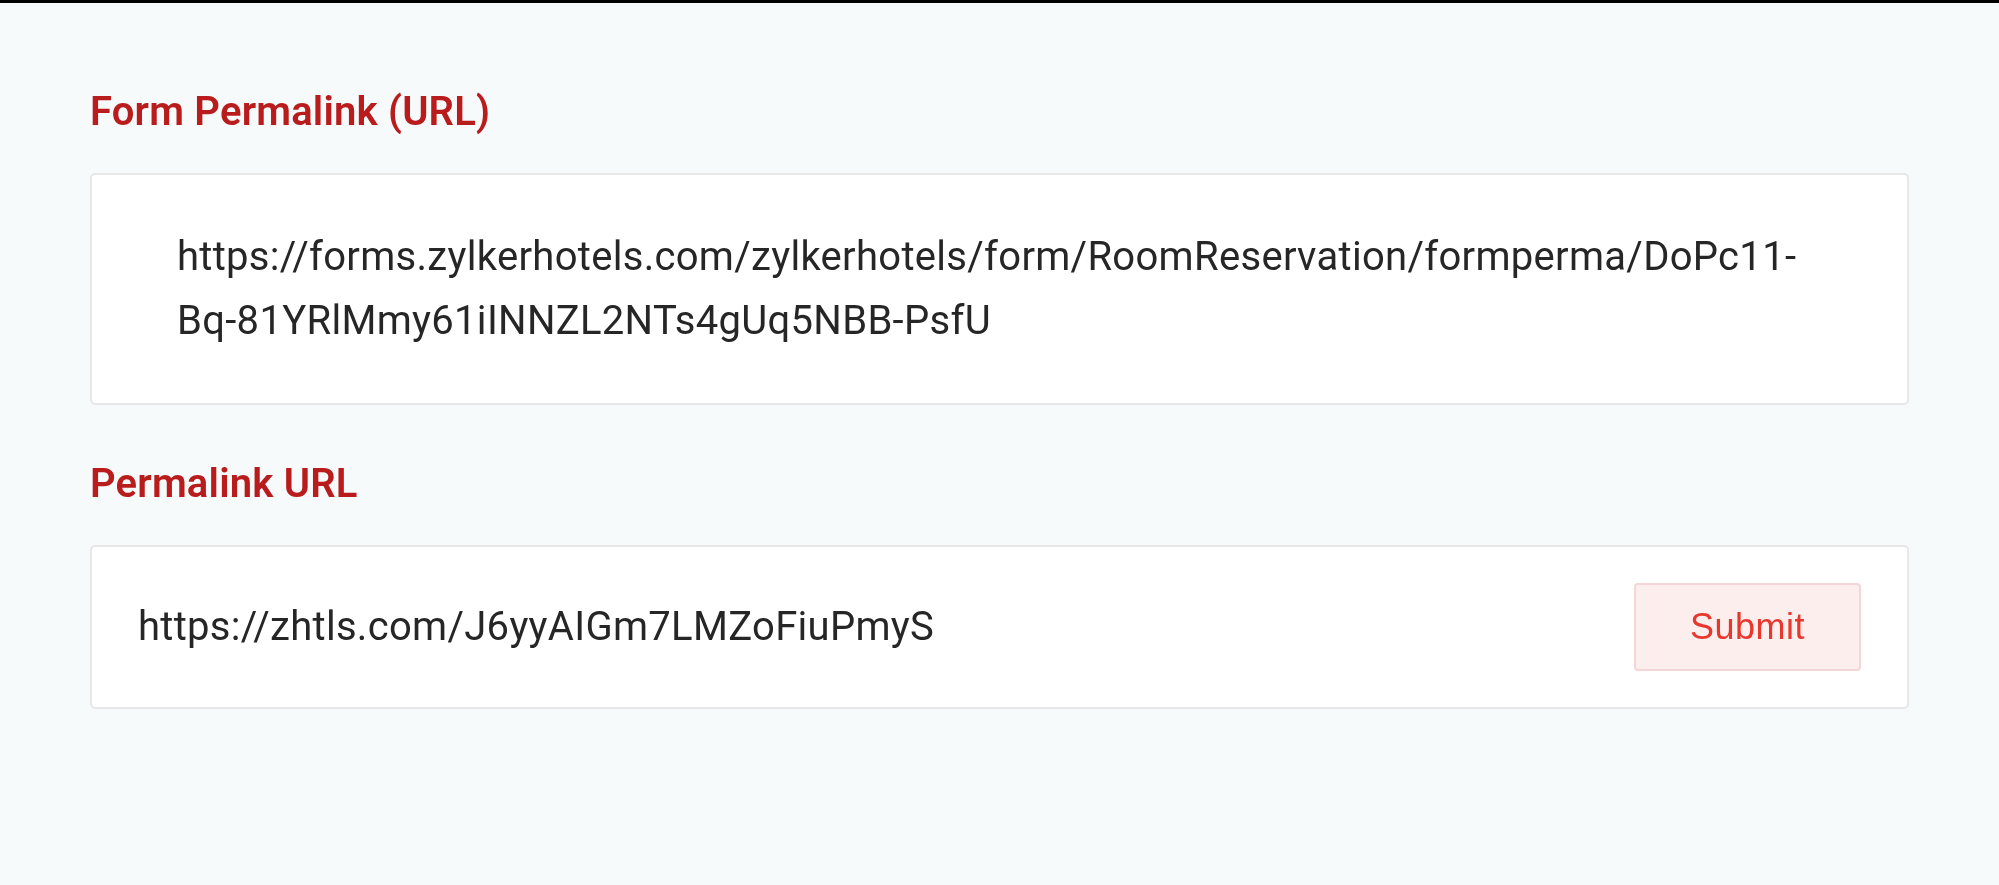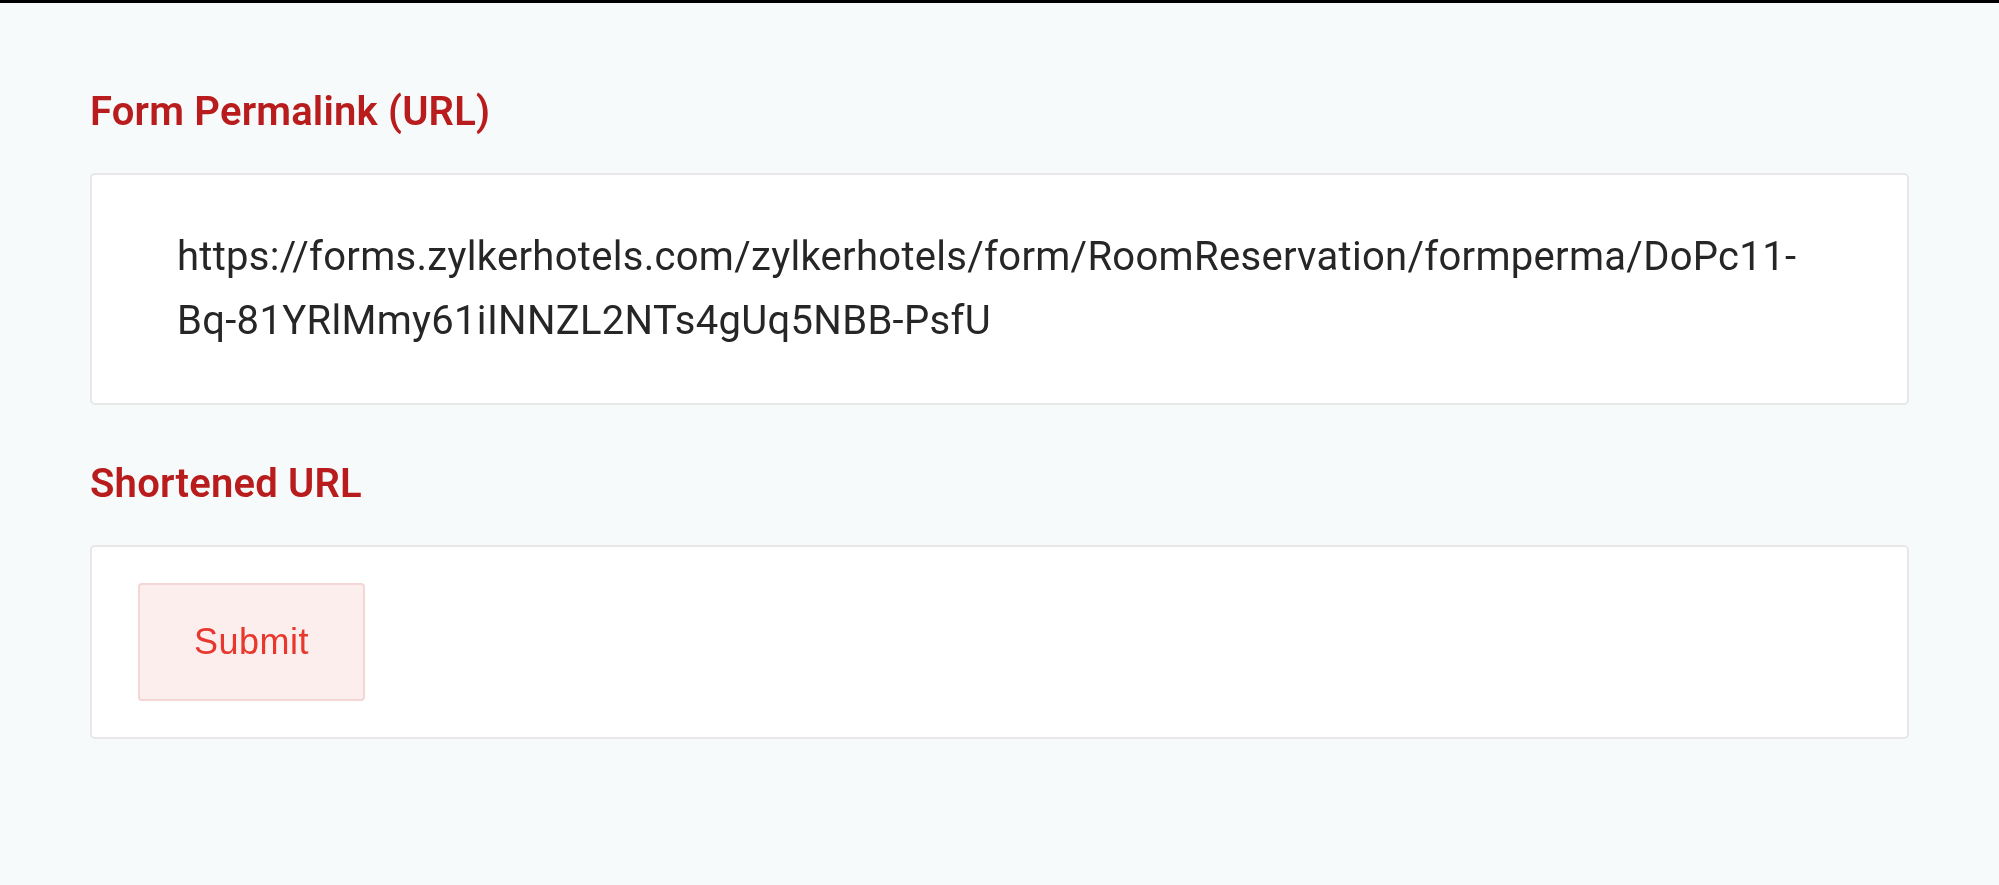--- a/index.html
+++ b/index.html
@@ -55,33 +55,34 @@
       flex: 1;
       letter-spacing: 0.3px;
     }
     .submit-button {
       background-color: #fdeeee;
       border: 2px solid #f4d6d6;
       border-radius: 4px;
       color: #e8372c;
       font-size: 36px;
       font-weight: 500;
-      padding: 36px 54px;
+      padding: 21px 54px;
       cursor: pointer;
       letter-spacing: 0.5px;
     }
   </style>
 </head>
 <body>
 
 <div class="section">
   <div class="label">Form Permalink (URL)</div>
   <div class="field-box">
     <div class="permalink-text">https://forms.zylkerhotels.com/zylkerhotels/form/RoomReservation/formperma/DoPc11-Bq-81YRlMmy61iINNZL2NTs4gUq5NBB-PsfU</div>
   </div>
 </div>
 
 <div class="section">
-  <div class="label">Shortened URL</div>
+  <div class="label">Permalink URL</div>
   <div class="shortened-box">
+    <div class="shortened-text">https://zhtls.com/J6yyAIGm7LMZoFiuPmyS</div>
     <button class="submit-button">Submit</button>
   </div>
 </div>
 
 </body></html>

